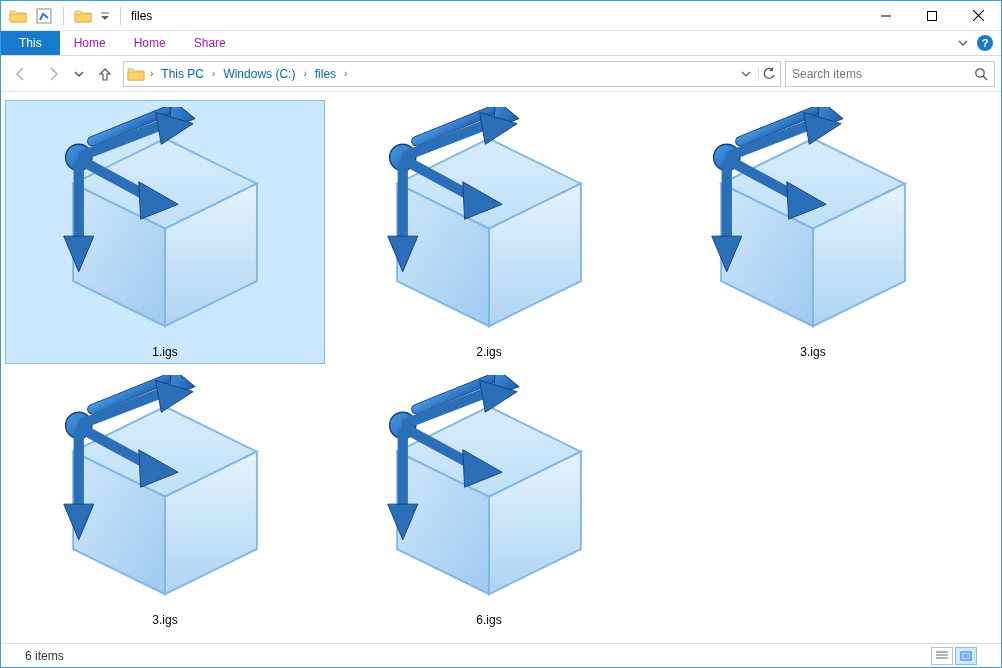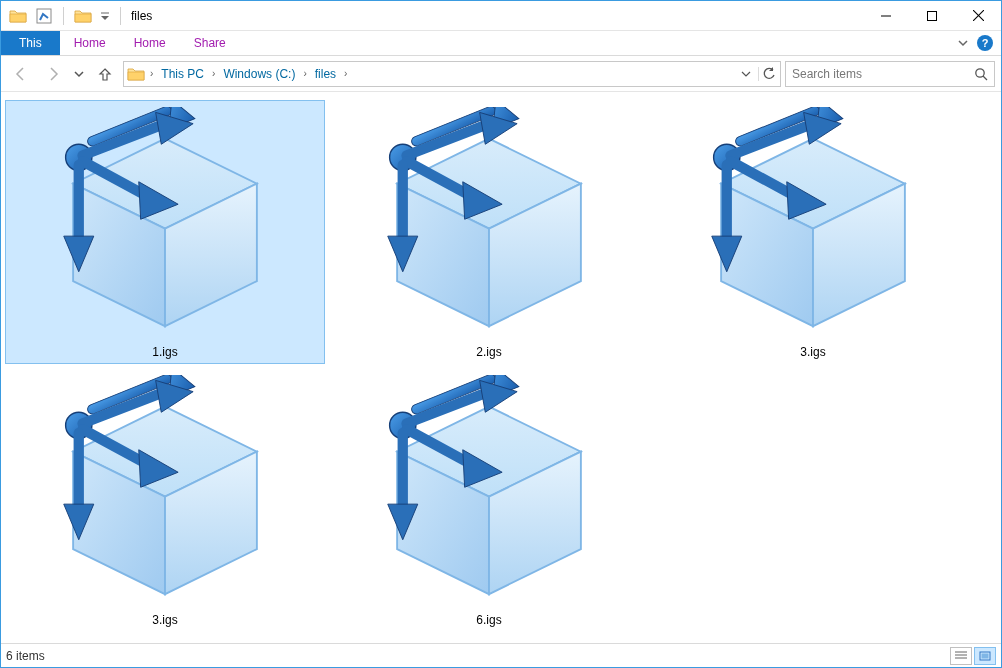--- a/index.html
+++ b/index.html
@@ -150,21 +150,21 @@
   .item .label {
     padding-top: 4px;
     color:#000;
   }
   
   .statusbar {
     height: 24px;
     border-top: 1px solid #dadada;
     display: flex;
     align-items: center;
-    padding: 0 5px;
+    padding: 0 24px;
     font-size: 12px;
     color:#333;
     background:#fff;
   }
   .statusbar .sspacer { flex:1; }
   .view-toggle {
     display: flex; gap: 2px;
   }
   .vt {
     width: 22px; height: 18px; border:1px solid #c0c0c0;

